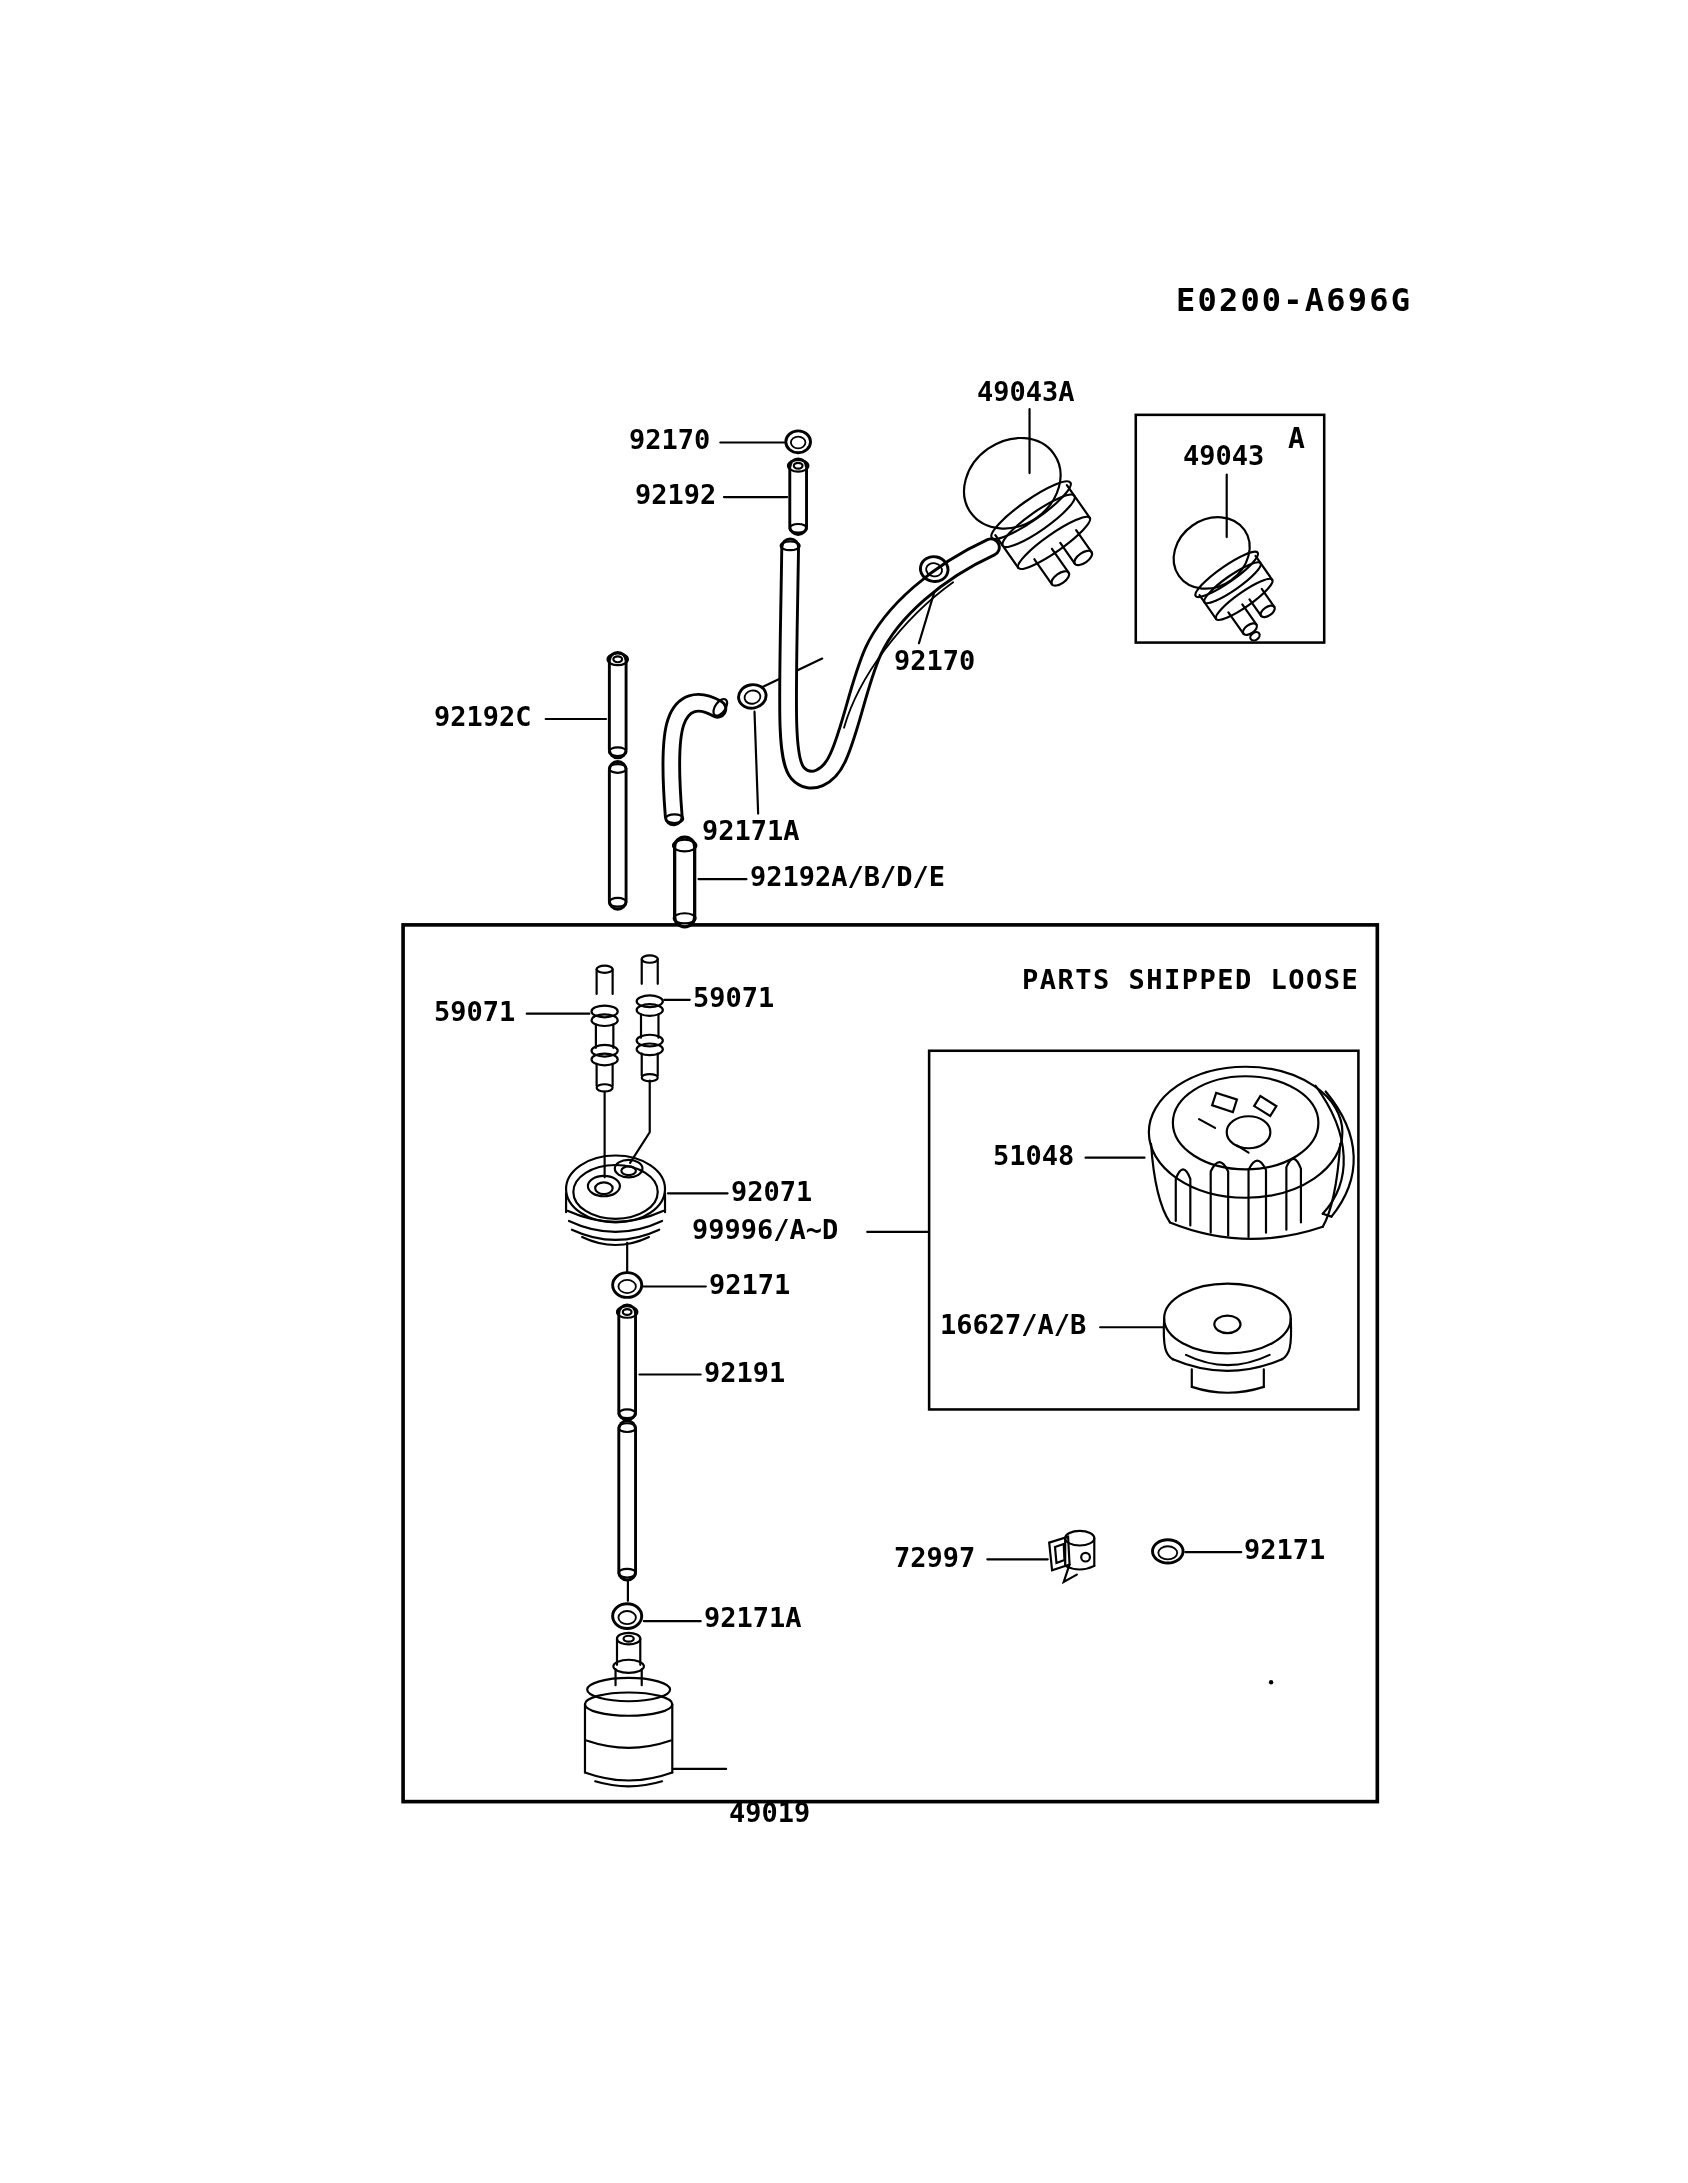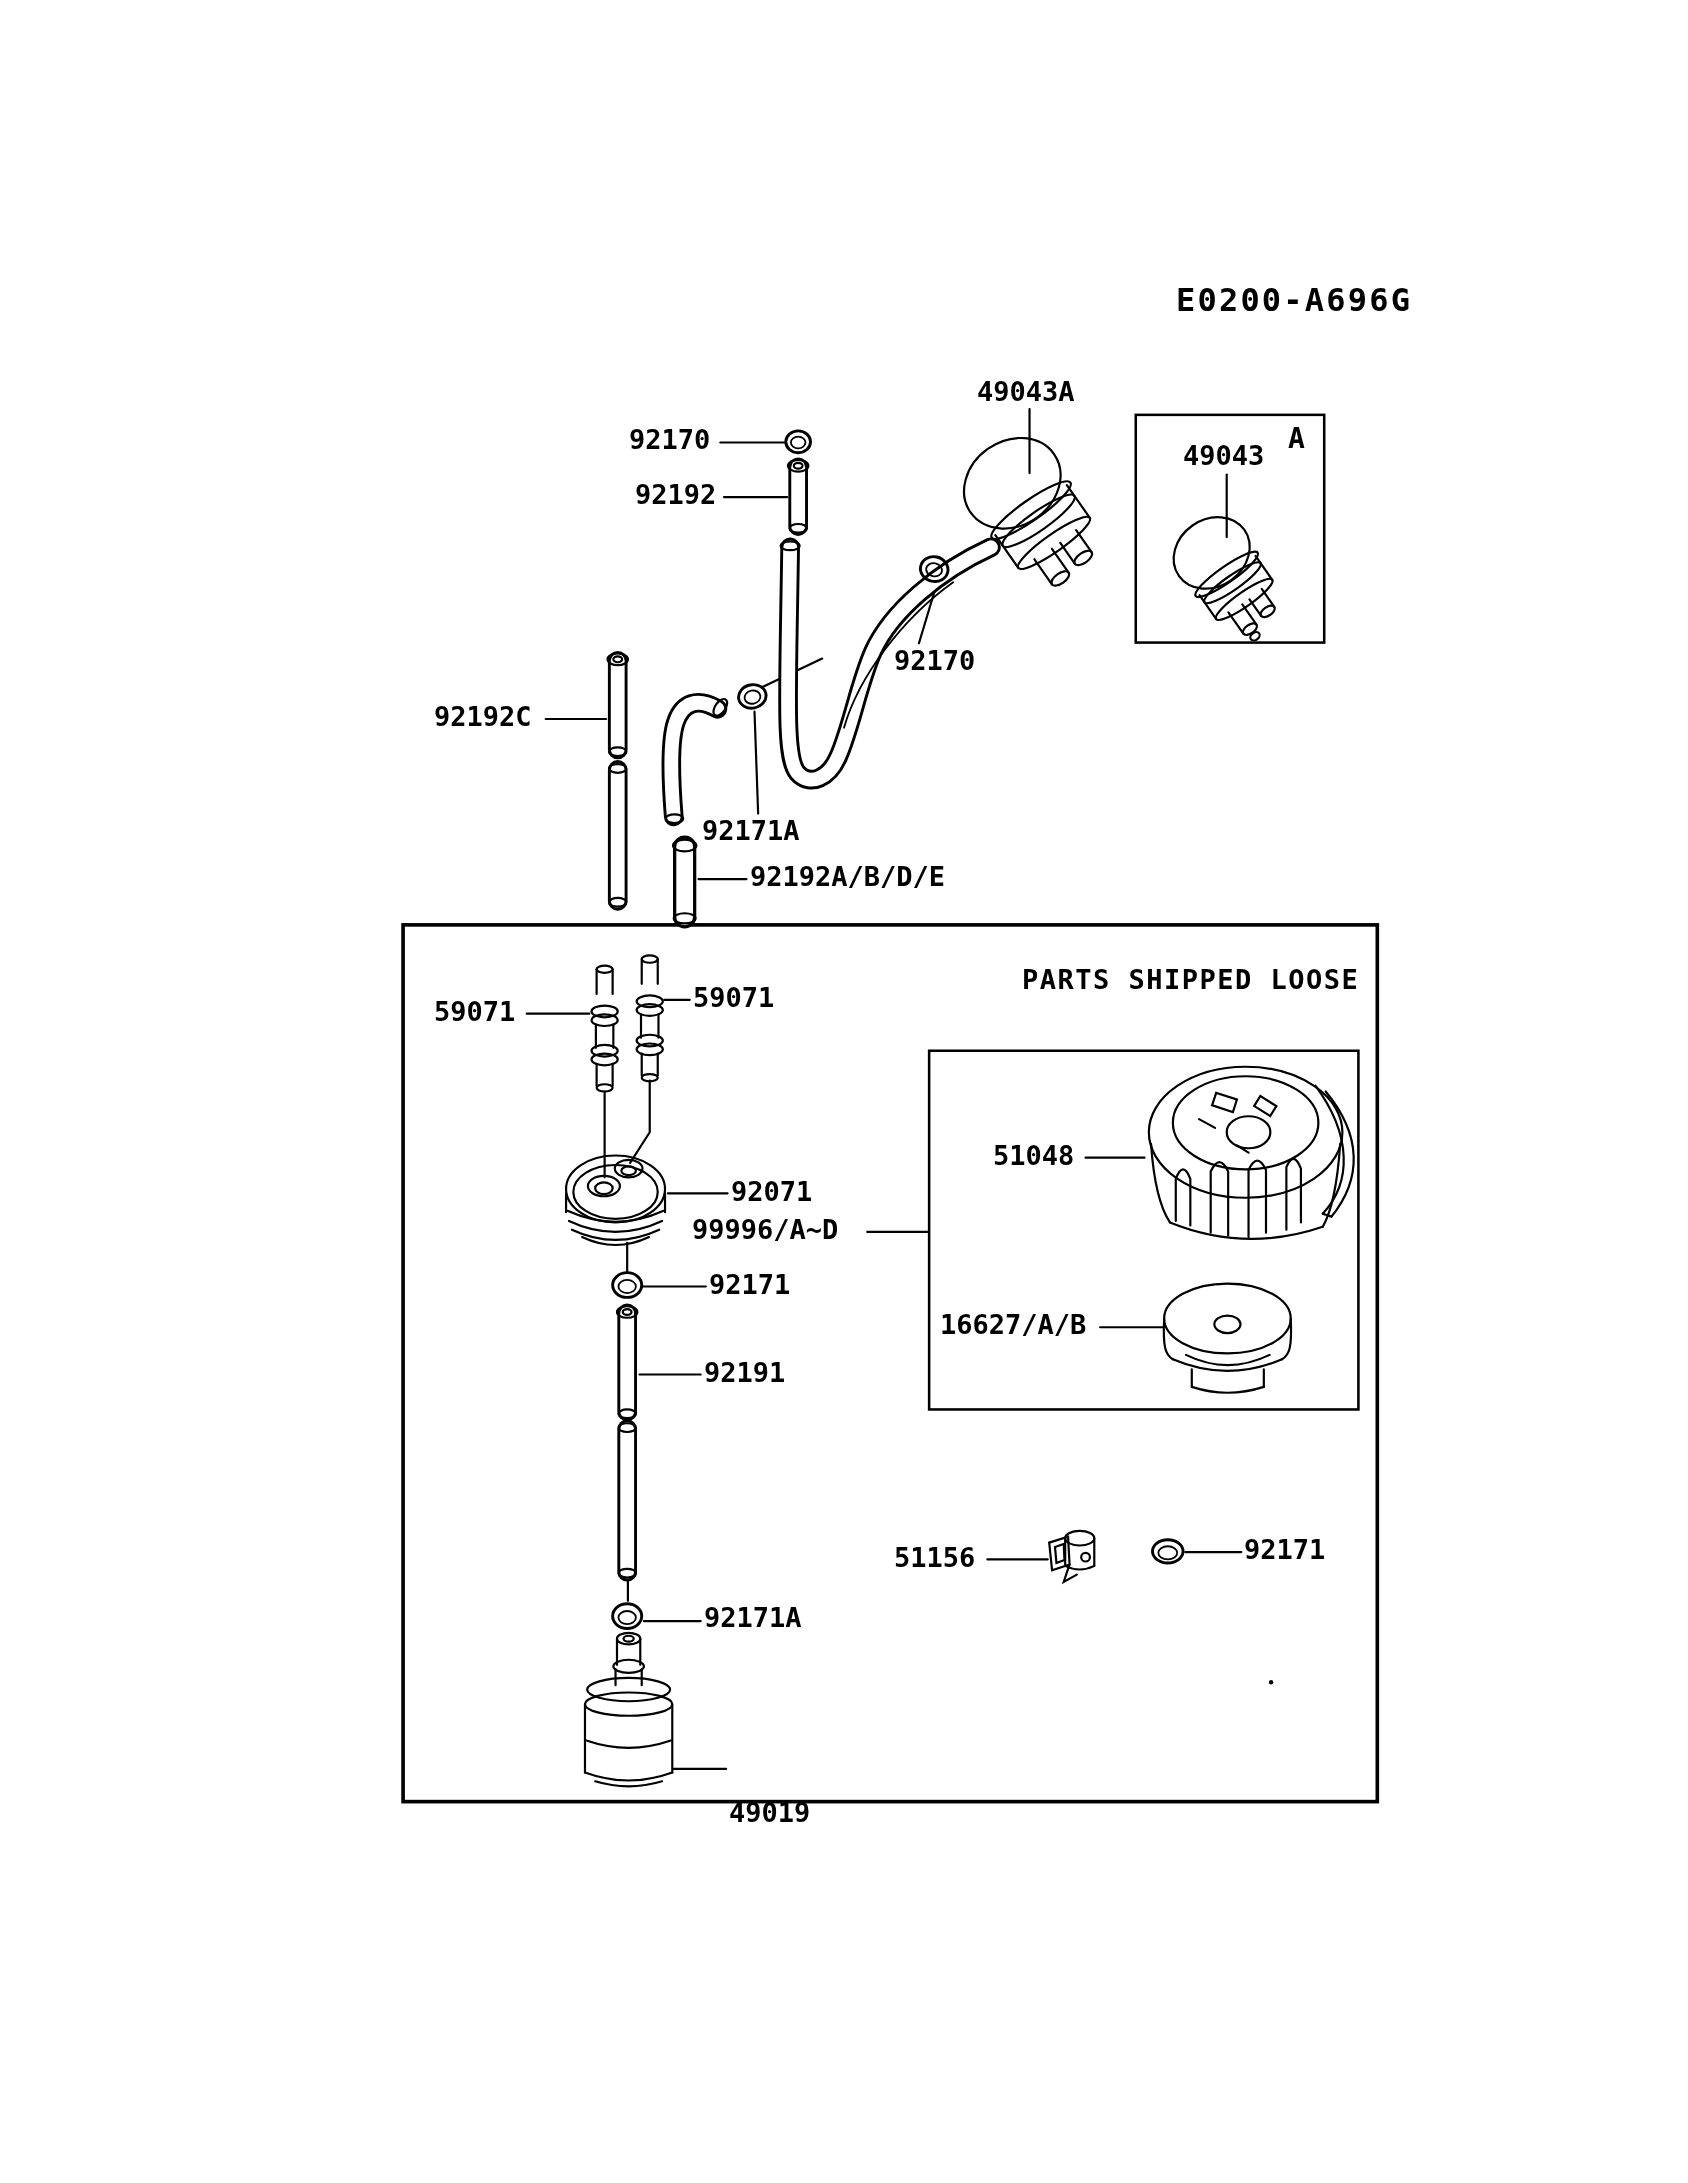--- a/index.html
+++ b/index.html
@@ -262,19 +262,19 @@
   <div class="lbl" style="left:702px;top:817px;">92171A</div>
   <div class="lbl" style="left:750px;top:863px;">92192A/B/D/E</div>
   <div class="lbl" style="left:434px;top:998px;">59071</div>
   <div class="lbl" style="left:693px;top:984px;">59071</div>
   <div class="lbl" style="left:731px;top:1178px;">92071</div>
   <div class="lbl" style="left:692px;top:1216px;">99996/A~D</div>
   <div class="lbl" style="left:709px;top:1271px;">92171</div>
   <div class="lbl" style="left:704px;top:1359px;">92191</div>
   <div class="lbl" style="left:993px;top:1142px;">51048</div>
   <div class="lbl" style="left:940px;top:1311px;">16627/A/B</div>
-  <div class="lbl" style="left:894px;top:1544px;">51156</div>
+  <div class="lbl" style="left:894px;top:1544px;">72997</div>
   <div class="lbl" style="left:1244px;top:1536px;">92171</div>
   <div class="lbl" style="left:704px;top:1604px;">92171A</div>
   <div class="lbl" style="left:729px;top:1751px;margin-top:48px;">49019</div>
 
 </div>
 
 
 </body></html>

